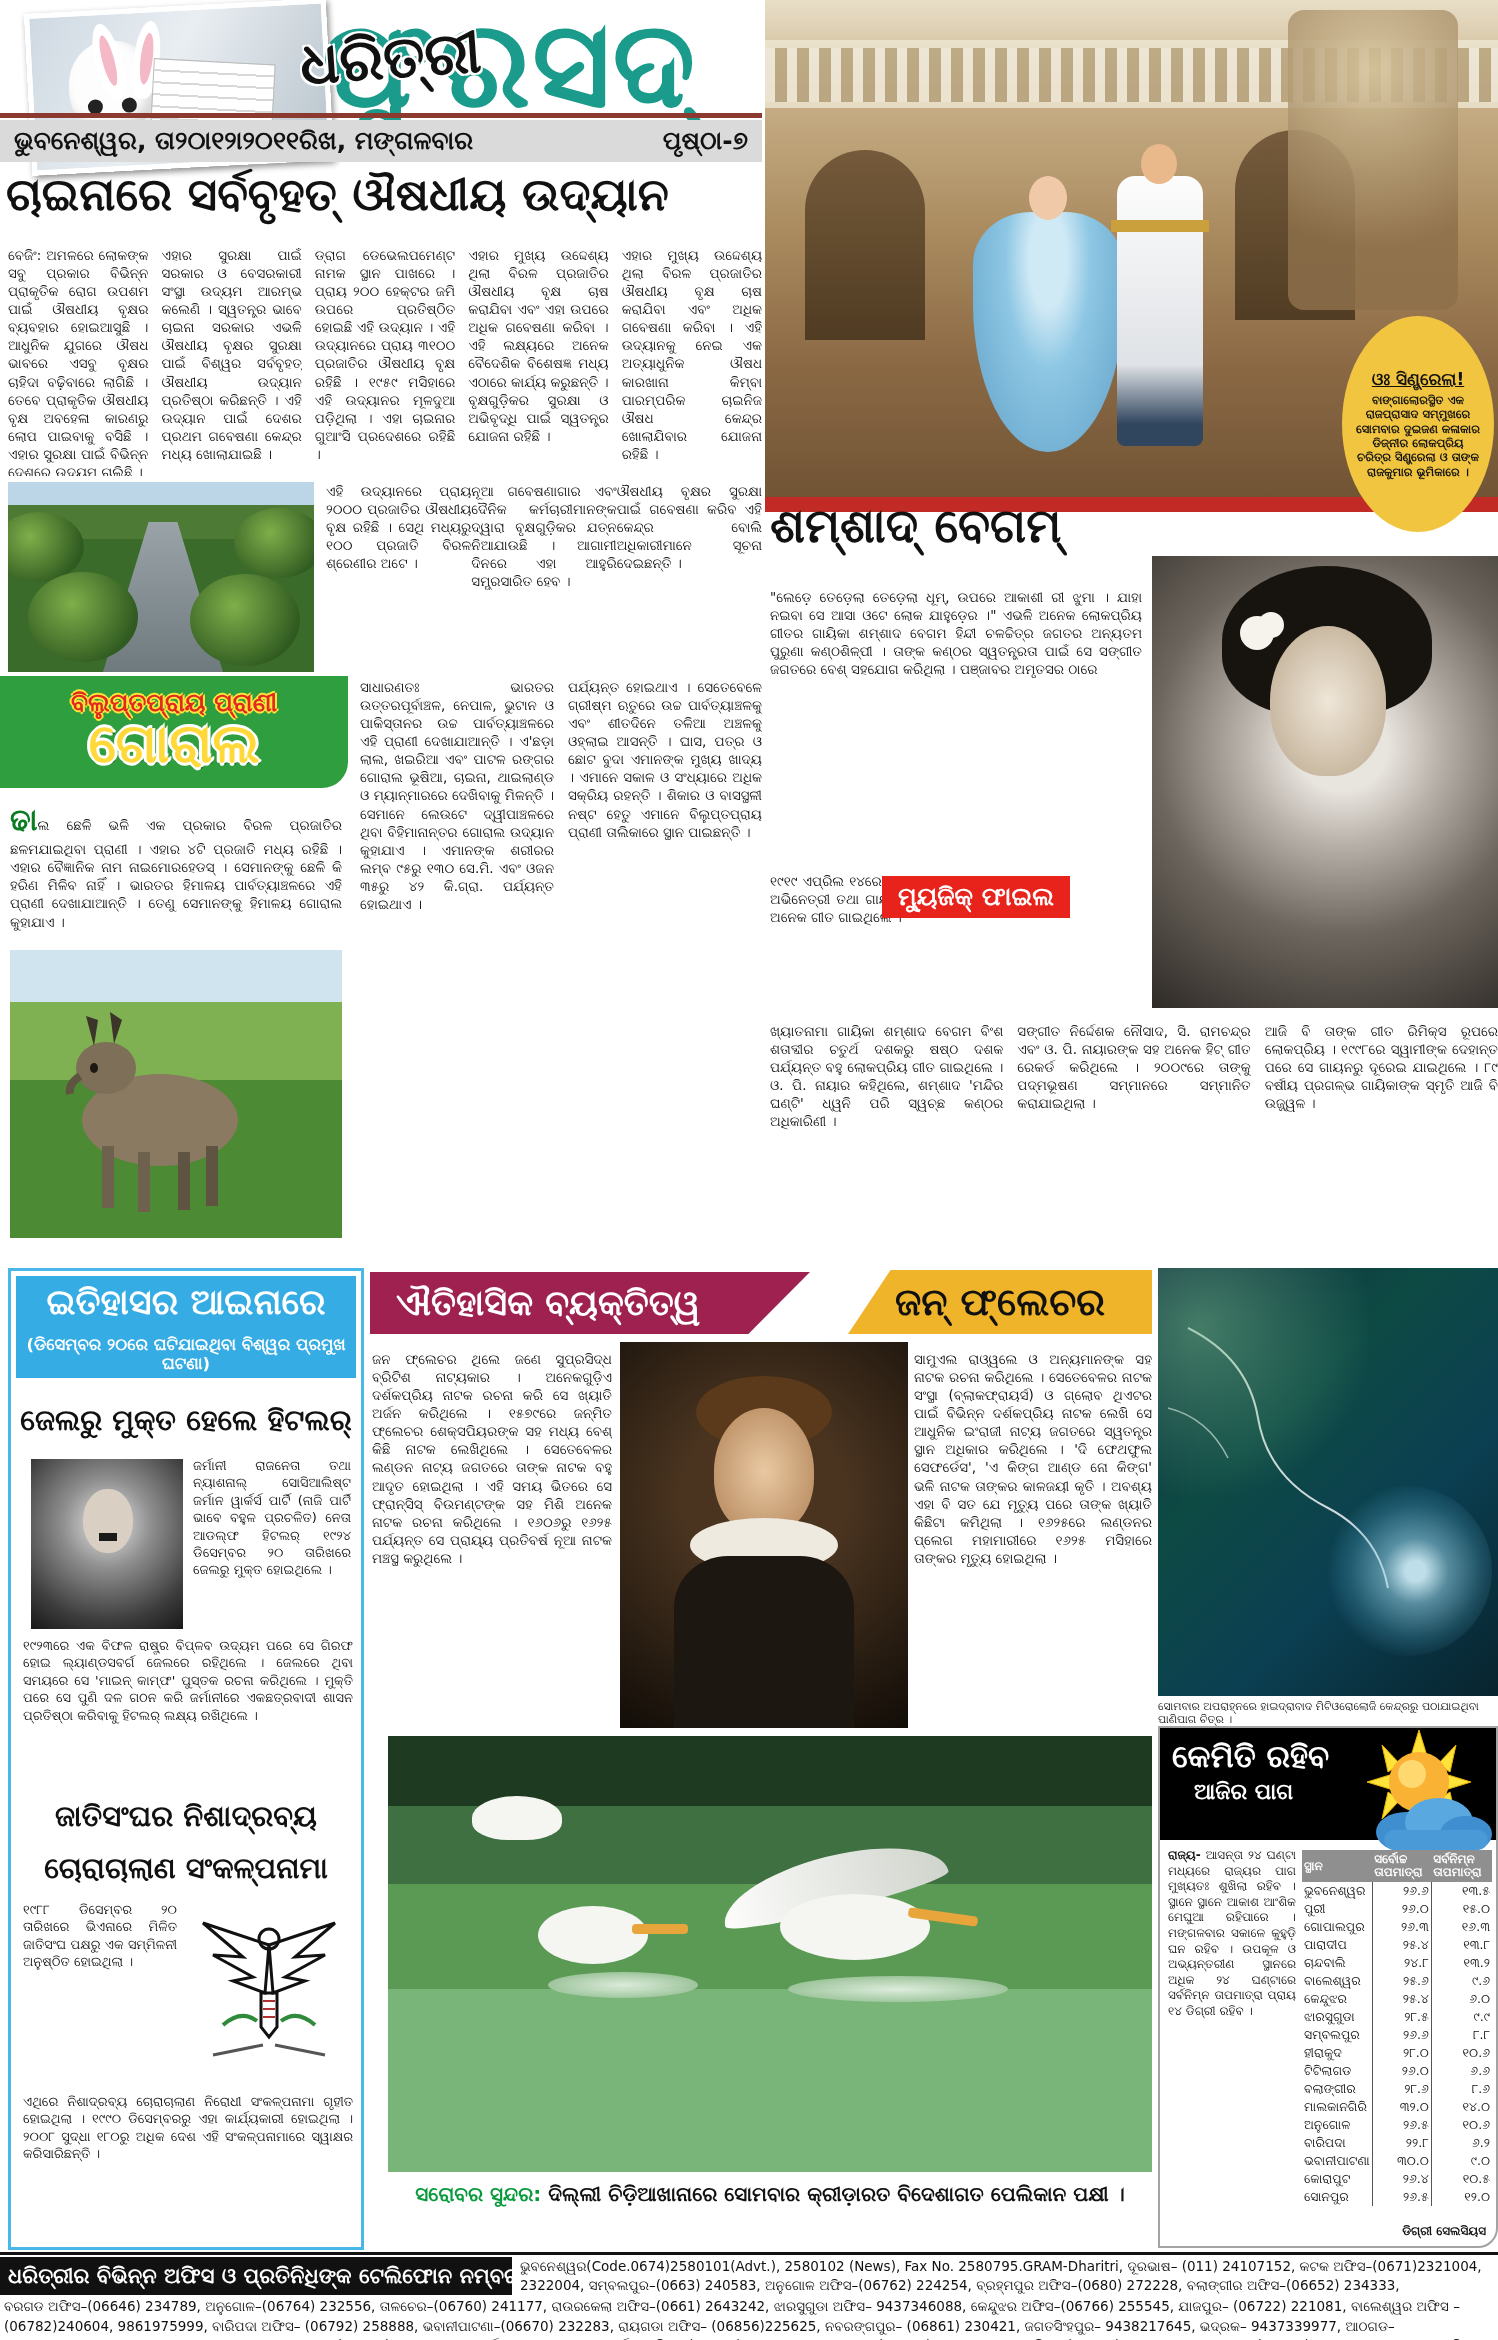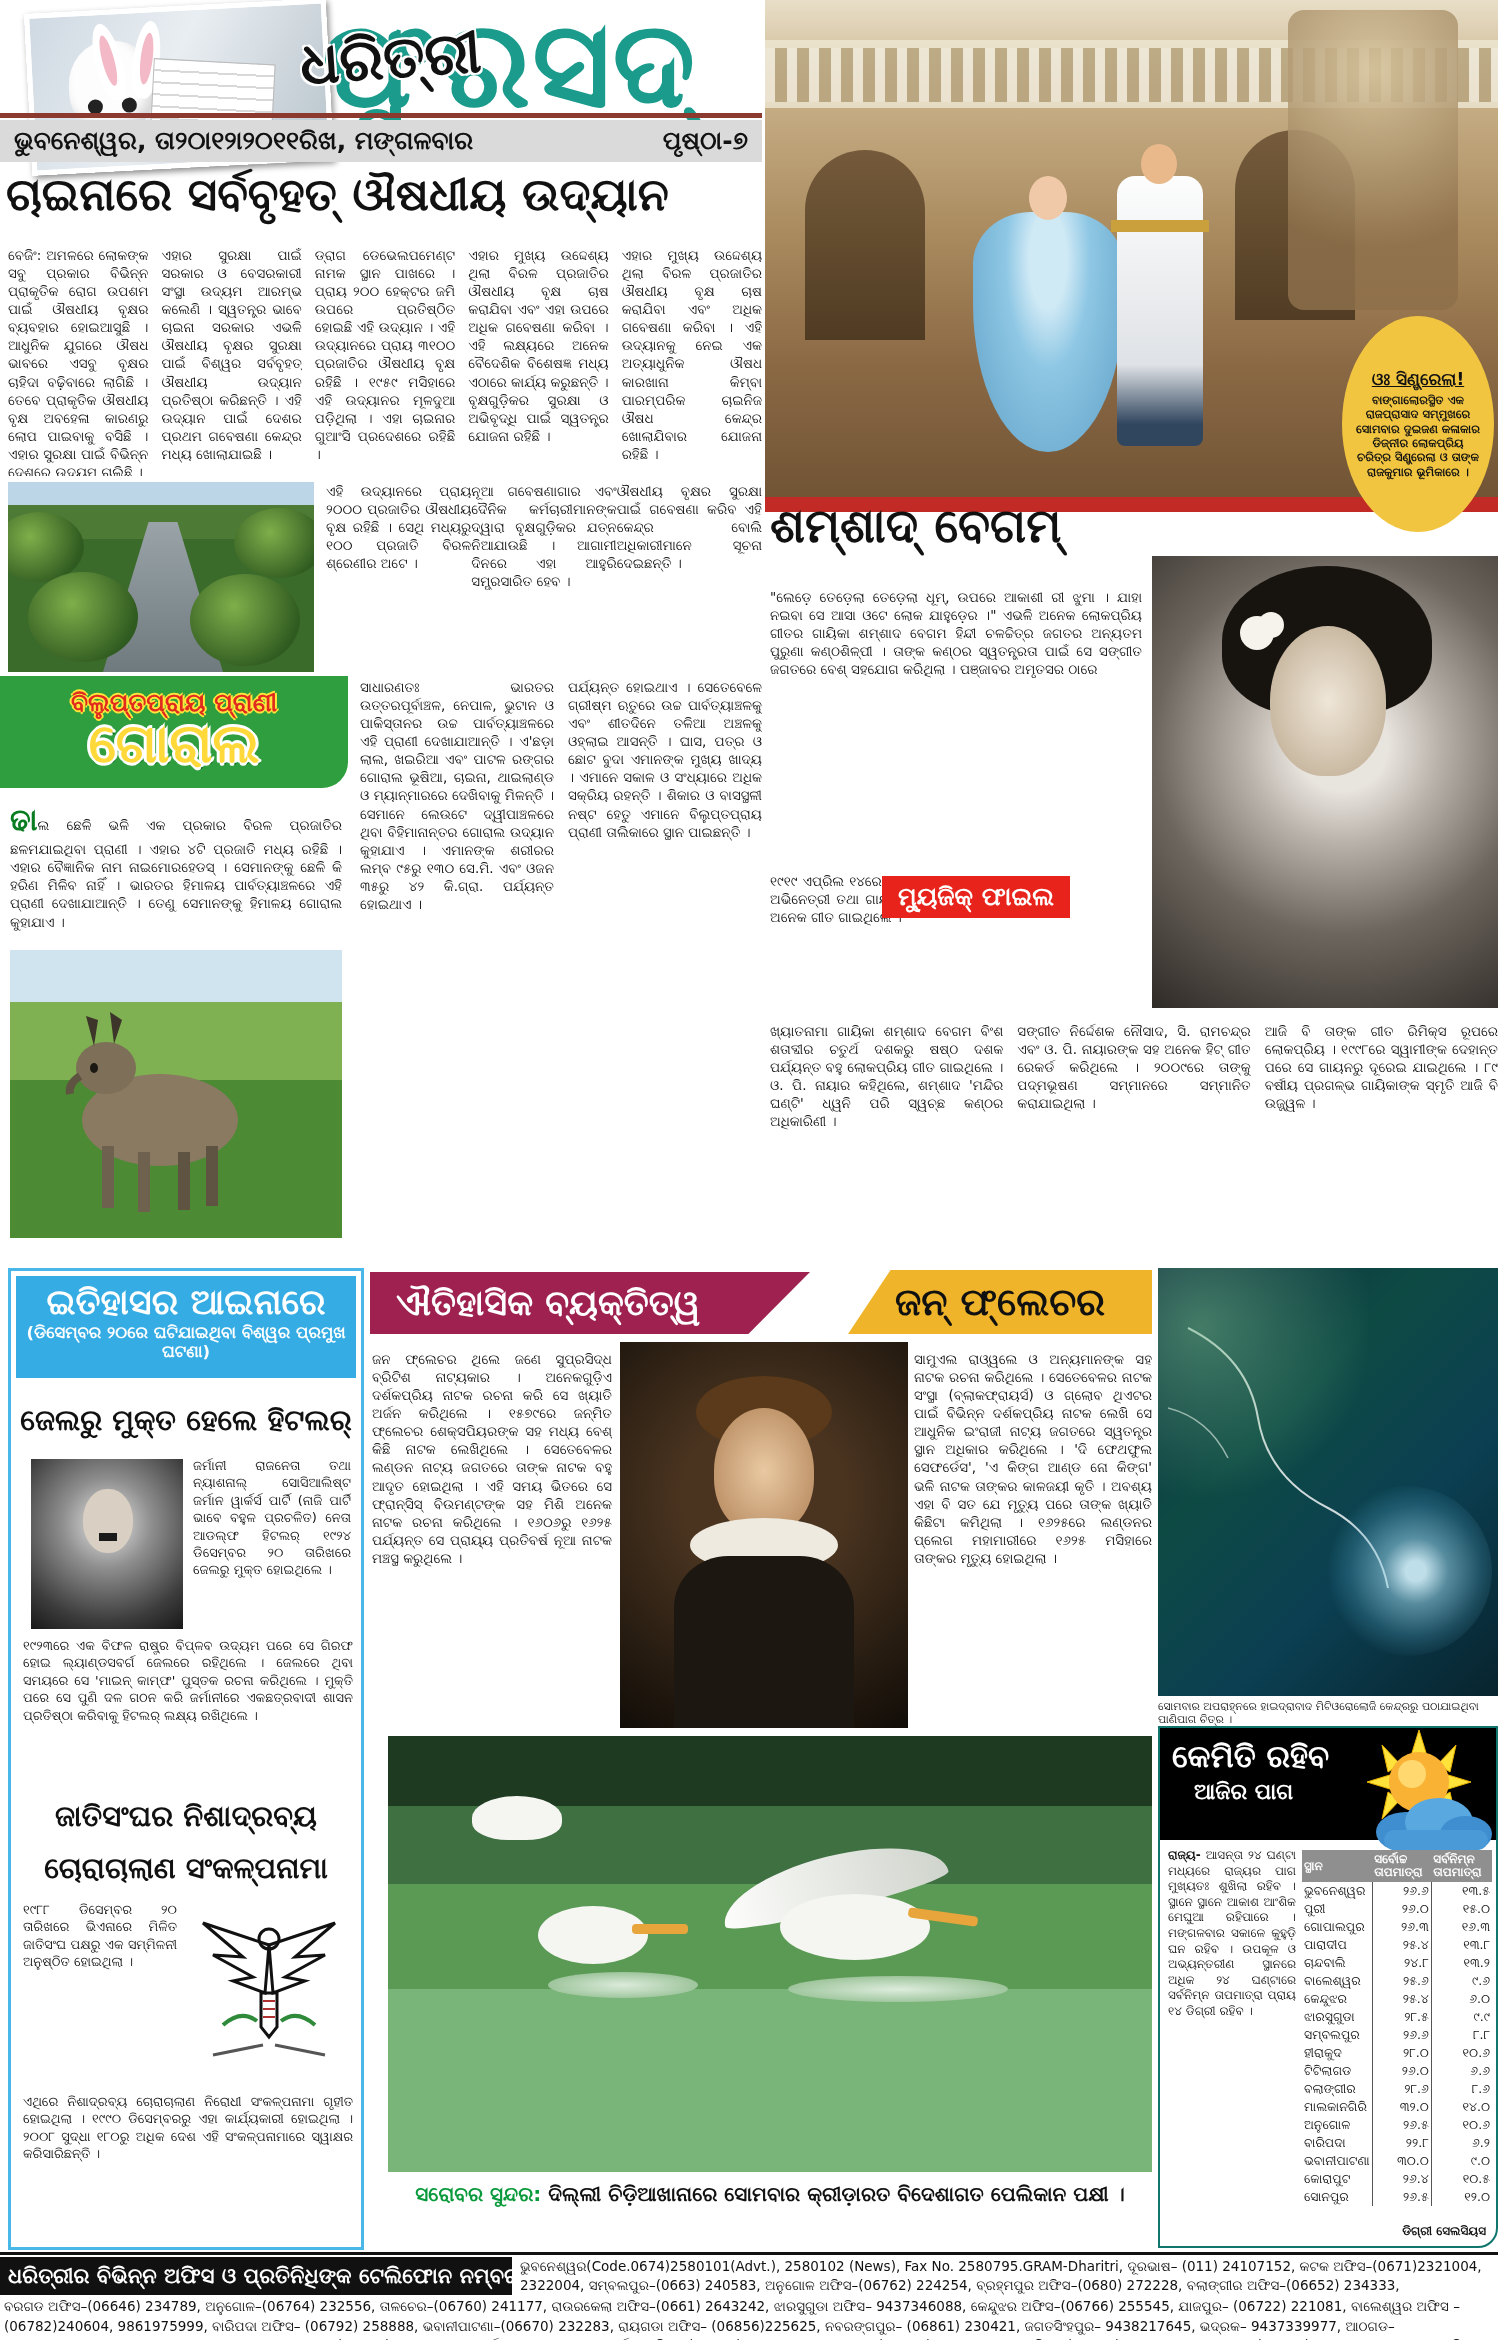--- a/index.html
+++ b/index.html
@@ -68,21 +68,21 @@
   .sh-flower{position:absolute;left:88px;top:60px;width:34px;height:34px;background:#f6f3ec;border-radius:50%;box-shadow:14px -8px 0 -4px #f6f3ec;}
   .sh-quote{left:770px;top:588px;width:372px;height:282px;}
   .music-tag{left:882px;top:876px;width:188px;height:42px;background:#e8231c;color:#fff;font-size:25px;font-weight:700;display:flex;align-items:center;justify-content:center;z-index:5;}
   .sh-colA{left:770px;top:872px;width:240px;height:142px;}
   .sh-body{left:770px;top:1022px;width:728px;height:226px;display:flex;gap:14px;}
   .sh-body>div{flex:1;}
   
   .hist-box{left:8px;top:1268px;width:356px;height:982px;border:3px solid #49b8e8;box-sizing:border-box;background:#fff;}
   .hist-head{position:absolute;left:5px;top:5px;right:5px;height:102px;background:#35ace4;color:#fff;text-align:center;}
   .hist-head .l1{font-size:35px;font-weight:700;margin-top:6px;}
-  .hist-head .l2{font-size:16.5px;font-weight:700;margin-top:0;}
+  .hist-head .l2{font-size:16.5px;font-weight:700;margin-top:12px;}
   .h-title{position:absolute;left:8px;width:334px;text-align:center;font-size:29px;font-weight:700;white-space:nowrap;}
   .hitler-ph{position:absolute;left:20px;top:188px;width:152px;height:170px;
      background:radial-gradient(circle at 50% 38%,#cfcfcf 0 10%,#8f8f8f 34%,#3c3c3c 75%,#181818 100%);}
   .hitler-ph::before{content:"";position:absolute;left:52px;top:30px;width:50px;height:64px;background:#d9cfc2;border-radius:48%;}
   .hitler-ph::after{content:"";position:absolute;left:68px;top:74px;width:18px;height:8px;background:#1a1a1a;}
   .htxtA{position:absolute;left:182px;top:186px;width:158px;height:176px;font-size:13px;}
   .htxtB{position:absolute;left:12px;top:366px;width:330px;height:154px;font-size:13px;}
   .eagle{position:absolute;left:172px;top:634px;width:172px;height:178px;background:#fff;}
   .htxtC{position:absolute;left:12px;top:630px;width:154px;height:188px;font-size:13px;}
   .htxtD{position:absolute;left:12px;top:822px;width:330px;height:150px;font-size:13px;}
@@ -108,21 +108,21 @@
   .p-splash{position:absolute;width:150px;height:26px;background:radial-gradient(#eaf4ea,#9cc49a 80%);border-radius:50%;opacity:.9;}
   .pel-cap{left:388px;top:2182px;width:764px;text-align:center;font-size:20px;font-weight:700;}
   .pel-cap .lab{color:#0a9a3c;}
   
   .sat{left:1158px;top:1268px;width:340px;height:428px;overflow:hidden;
     background:linear-gradient(135deg,#0c2d3e 0%,#0e4a44 35%,#0b3f52 65%,#08242e 100%);}
   .sat-sw{position:absolute;right:6px;bottom:40px;width:170px;height:170px;border-radius:50%;
     background:radial-gradient(circle at 55% 50%,rgba(210,240,250,.9) 0 8%,rgba(150,210,230,.55) 26%,rgba(90,170,200,.25) 52%,transparent 70%);}
   .sat-land{position:absolute;left:-30px;top:-20px;width:240px;height:260px;background:radial-gradient(circle at 30% 30%,rgba(120,190,140,.5),transparent 70%);}
   .sat-cap{left:1158px;top:1700px;width:340px;font-size:11px;line-height:1.2;}
-  .wbox{left:1158px;top:1726px;width:340px;height:522px;border:2px solid #0f766e;border-radius:0 0 20px 0;box-sizing:border-box;overflow:hidden;background:#fff;}
+  .wbox{left:1158px;top:1726px;width:340px;height:522px;border:2px solid #a3a3a3;border-radius:0 0 20px 0;box-sizing:border-box;overflow:hidden;background:#fff;}
   .w-head{position:absolute;left:0;top:0;width:100%;height:112px;background:#000;color:#fff;}
   .w-head .l1{font-size:31px;font-weight:700;margin:10px 0 0 12px;}
   .w-head .l2{font-size:22px;font-weight:700;margin:4px 0 0 34px;}
   .w-sun{position:absolute;right:2px;top:2px;}
   .w-intro{position:absolute;left:8px;top:120px;width:128px;height:386px;font-size:12px;line-height:1.3;text-align:justify;overflow:hidden;}
   .w-intro b{font-weight:700;}
   .w-table{position:absolute;left:142px;top:122px;width:190px;border-collapse:collapse;font-size:12.5px;}
   .w-table th{background:#8f8f8f;color:#fff;font-size:12px;text-align:left;padding:3px 2px;line-height:1.1;}
   .w-table td{padding:1px 2px;border-left:1px solid #555;}
   .w-table td:first-child{border-left:none;}

